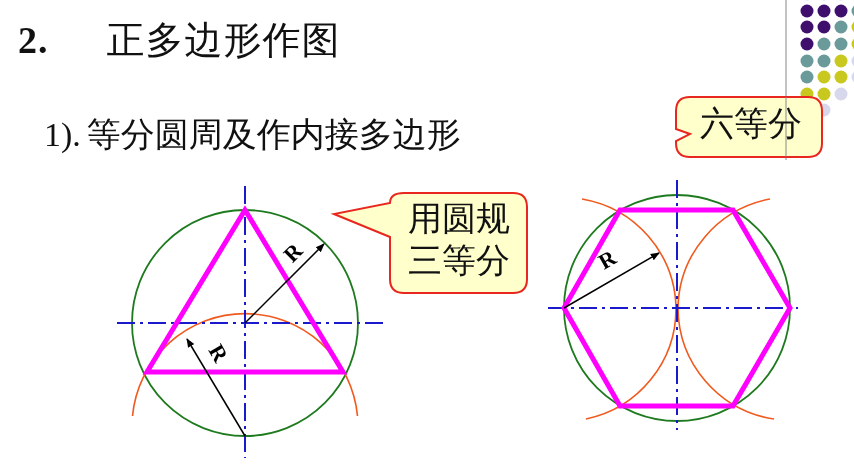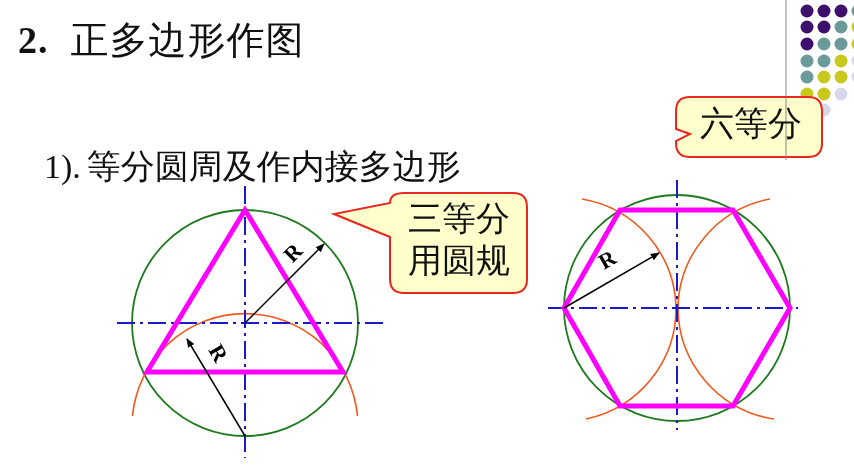--- a/index.html
+++ b/index.html
@@ -30,31 +30,31 @@
       margin-right: 22px;
     }
     .subtitle {
       position: absolute;
       left: 44px;
       top: 112px;
       font-size: 34px;
       line-height: 44px;
       color: #111111;
       white-space: nowrap;
-      margin-top: 32px;
     }
     .subtitle .num {
       font-family: "Liberation Serif", "DejaVu Serif", serif;
       margin-right: 6px;
     }
     .subtitle .cjk {
       font-family: "DejaVu Sans", sans-serif;
     }
     .title .cjk {
       font-family: Liberation Sans, sans-serif;
+      margin-left: 36px;
     }
     svg.canvas {
       position: absolute;
       left: 0;
       top: 0;
     }
     .bubble-text {
       position: absolute;
       font-family: Liberation Mono, monospace;
       color: #111111;
@@ -164,18 +164,18 @@
     <polygon points="564,308 620,210 733,210 790,308 733,406 620,406" fill="none" stroke="#ff00ff" stroke-width="5" stroke-linejoin="miter"></polygon>
     <line x1="564" y1="308" x2="659" y2="253" stroke="#000000" stroke-width="1.5" marker-end="url(#arrow)"></line>
     <text x="611" y="266" font-family="Liberation Serif, serif" font-weight="bold" font-size="22" fill="#000000" transform="rotate(-30 611 266)" text-anchor="middle">R</text>
   </g>
 
   <path d="M 690 97 L 808 97 Q 822 97 822 111 L 822 143 Q 822 157 808 157 L 690 157 Q 676 157 676 143 L 676 141 L 690 134 L 676 129 L 676 111 Q 676 97 690 97 Z" fill="#ffffcc" stroke="#e8281e" stroke-width="2"></path>
   <line x1="786" y1="97" x2="786" y2="157" stroke="#888888" stroke-width="1"></line>
 </svg>
 
 <div class="bubble-text bubble-left-text">
+  <div>用圆规</div>
   <div>三等分</div>
-  <div>用圆规</div>
 </div>
 <div class="bubble-text bubble-right-text">
   <div>六等分</div>
 </div>
 
 </body></html>

